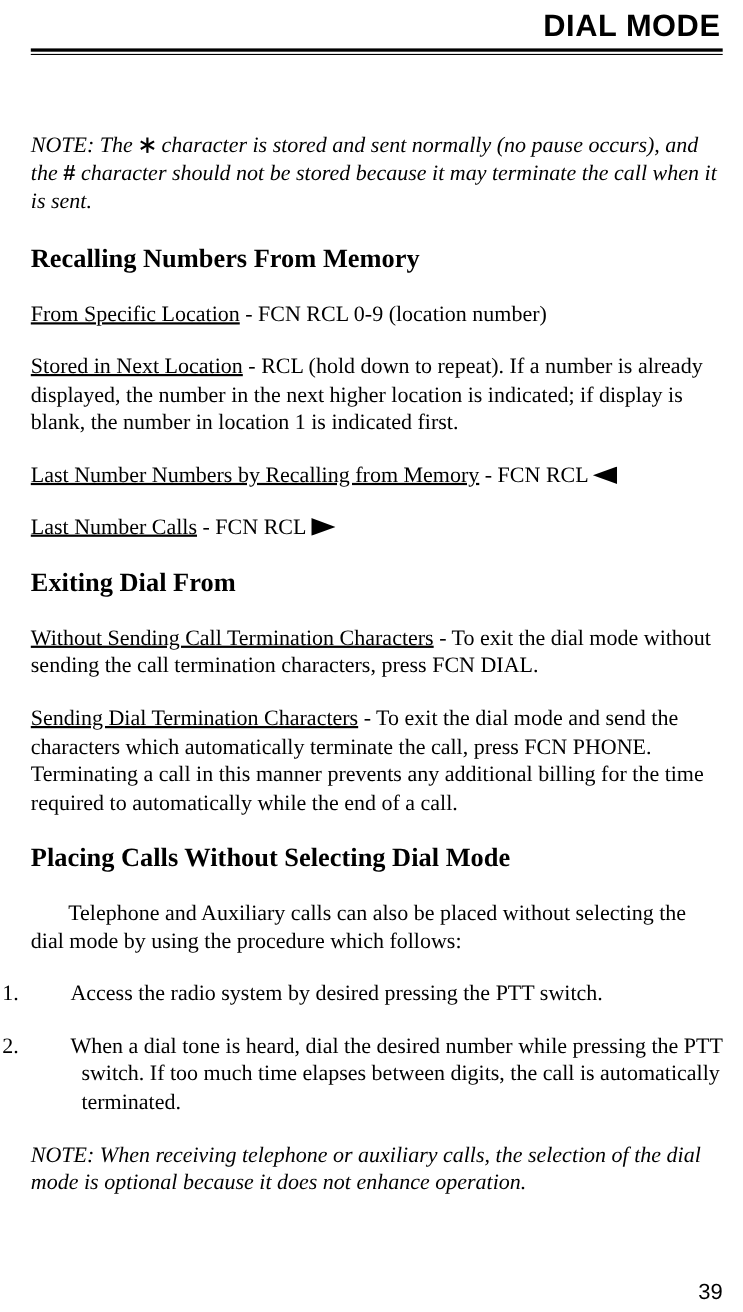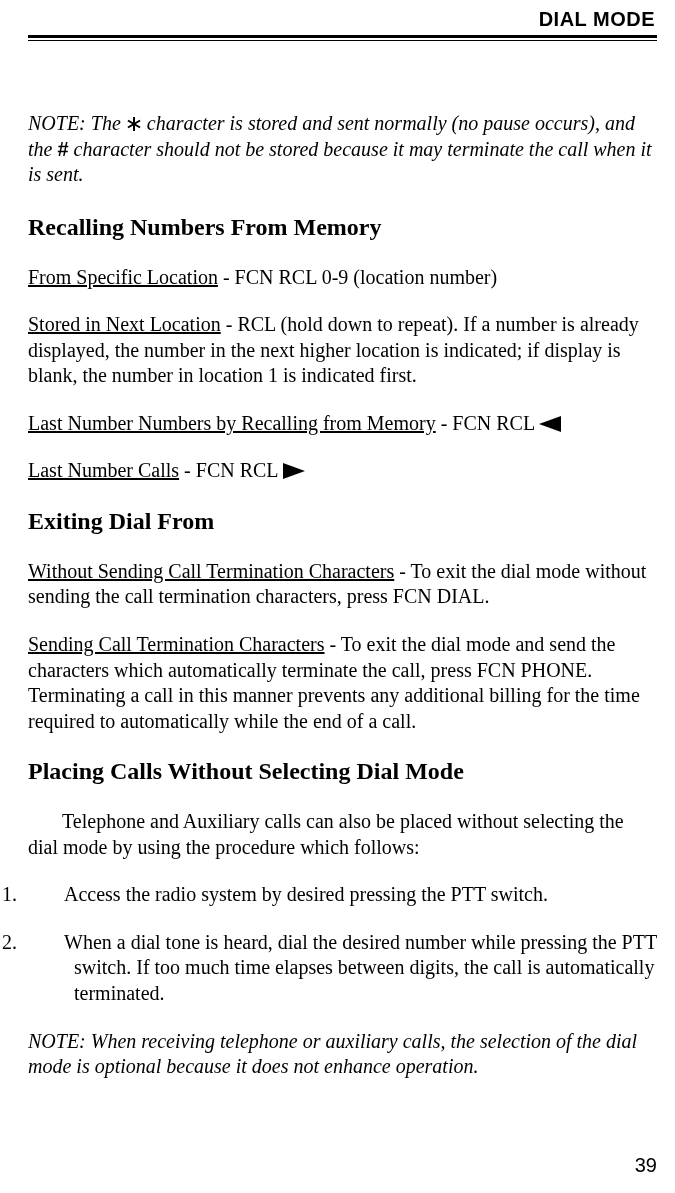--- a/index.html
+++ b/index.html
@@ -9,21 +9,21 @@
     background: #fff;
     font-family: "Times New Roman", Times, serif;
     color: #000;
     position: relative;
   }
   .page { padding: 8px 18px 10px 28px; }
   .running-head {
     text-align: right;
     font-family: Helvetica, Arial, sans-serif;
     font-weight: 700;
-    font-size: 20px;
+    font-size: 28px;
     letter-spacing: 0.5px;
     padding-right: 2px;
   }
   .rule-thick {
     border: none;
     border-top: 3px solid #000;
     margin-top: 4px;
   }
   .rule-thin {
     border: none;
@@ -42,21 +42,21 @@
   .entry { margin-bottom: 22px; }
   .u { text-decoration: underline; text-align: center; }
   .list-num { margin: 0 0 22px 0; padding-left: 10px; }
   .list-num .num { display: inline-block; width: 26px; }
   .list-num .txt { display: inline; }
   .list-item { margin-bottom: 22px; padding-left: 0; text-indent: 0; }
   .li-body { padding-left: 36px; text-indent: -36px; }
   .indent-first { text-indent: 34px; }
   .page-num {
     position: absolute;
-    bottom: 16px;
+    bottom: 6px;
     right: 18px;
     font-family: Helvetica, Arial, sans-serif;
     font-size: 20px;
   }
   svg.tri { vertical-align: -2px; }
   svg.star { vertical-align: -2px; }
 </style>
 </head>
 <body>
 
@@ -99,21 +99,21 @@
         </svg>
     </p>
 
     <p class="h2">Exiting Dial From</p>
 
     <p class="entry">
       <span class="u">Without Sending Call Termination Characters</span><span> - To exit the dial mode without sending the call termination characters, press FCN DIAL.</span>
     </p>
 
     <p class="entry">
-      <span class="u">Sending Call Termination Characters</span><span> - To exit the dial mode and send the characters which automatically terminate the call, press FCN PHONE. Terminating a call in this manner prevents any additional billing for the time required to automatically while the end of a call.</span>
+      <span class="u">Sending Dial Termination Characters</span><span> - To exit the dial mode and send the characters which automatically terminate the call, press FCN PHONE. Terminating a call in this manner prevents any additional billing for the time required to automatically while the end of a call.</span>
     </p>
 
     <p class="h2">Placing Calls Without Selecting Dial Mode</p>
 
     <p class="entry indent-first">Telephone and Auxiliary calls can also be placed without selecting the dial mode by using the procedure which follows:</p>
 
     <div class="list-num">
       <div class="list-item">
         <div class="li-body">
           <span class="num">1.</span><span class="txt">Access the radio system by desired pressing the PTT switch.</span>

